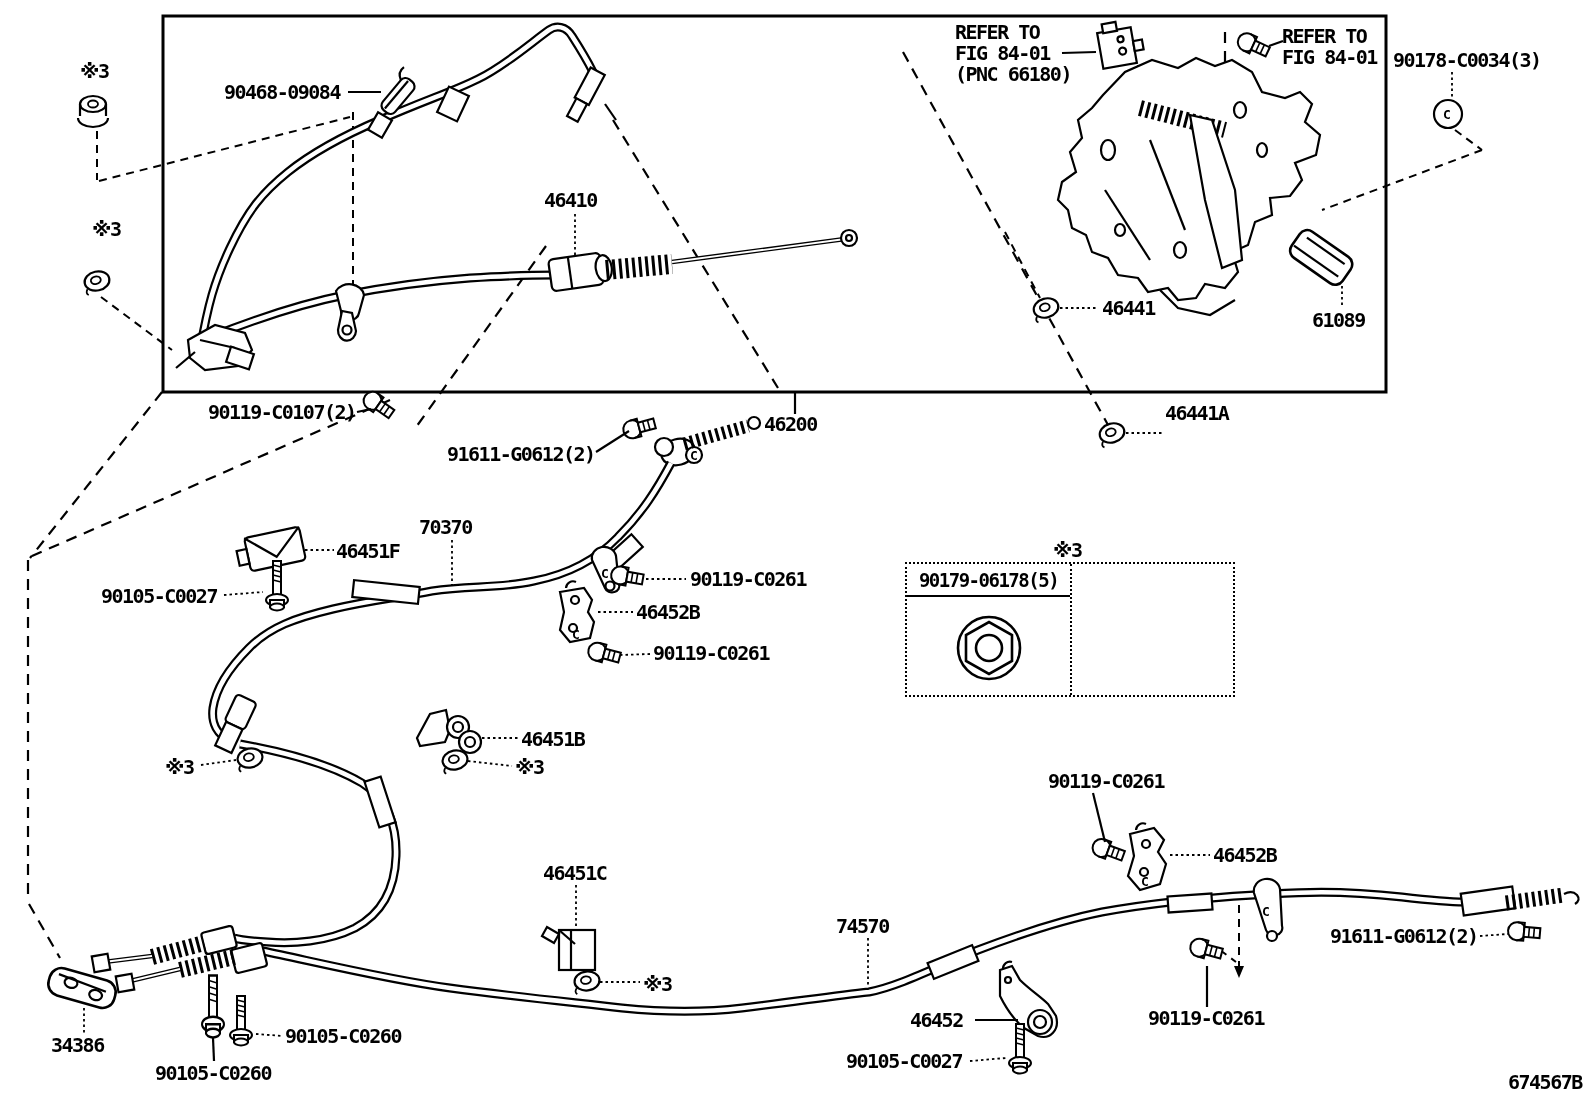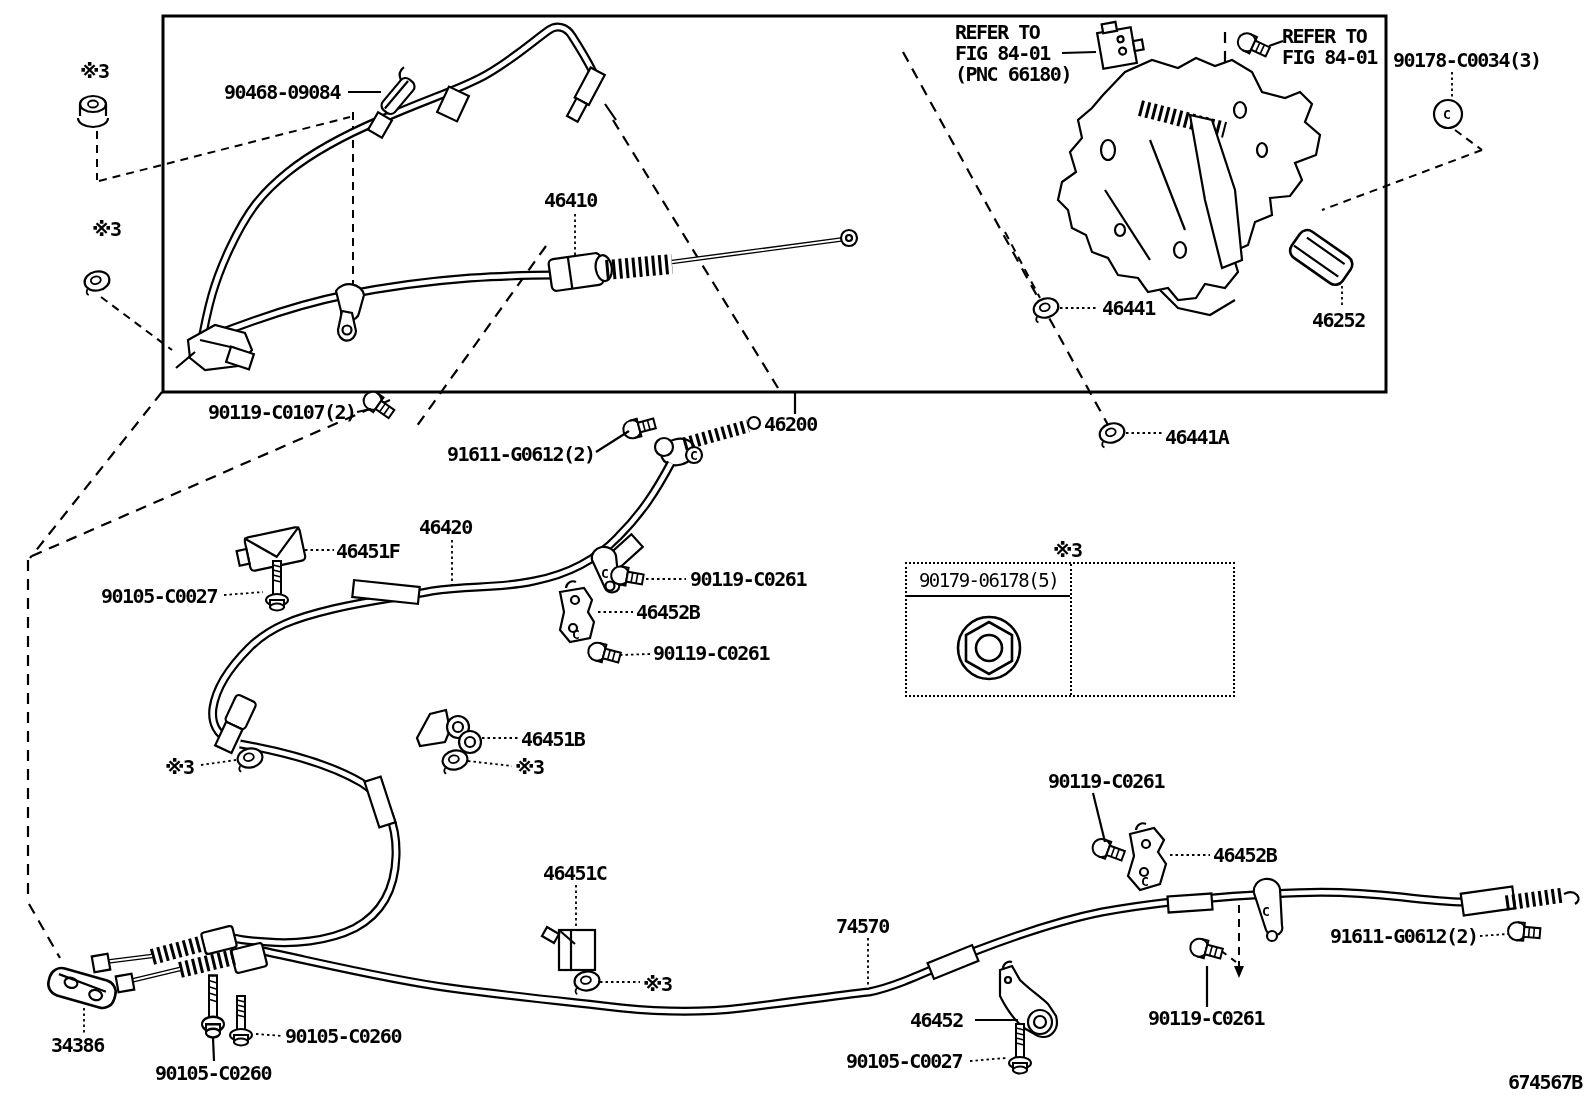--- a/index.html
+++ b/index.html
@@ -19,21 +19,21 @@
   .thin{stroke:#000;fill:none;stroke-width:4.6;}
   .thinI{stroke:#fff;fill:none;stroke-width:1.8;}
   .coil{stroke:#000;stroke-dasharray:3 3.6;fill:none;}
   .cmark{font:bold 13px "DejaVu Sans Mono",monospace;fill:#000;}
   
   #subtbl{position:absolute;left:905px;top:562px;width:330px;height:135px;
           border:2px dotted #000;box-sizing:border-box;display:flex;}
   #subtbl .col{width:50%;height:100%;display:flex;flex-direction:column;}
   #subtbl .col.first{border-right:2px dotted #000;}
   #subtbl .hd{height:31px;border-bottom:2.5px solid #000;display:flex;align-items:center;
-          justify-content:center;font-weight:normal;font-size:19px;letter-spacing:-1.5px;}
+          justify-content:center;font-weight:bold;font-size:19px;letter-spacing:-1.5px;}
   #subtbl .bd{flex:1;display:flex;align-items:center;justify-content:center;}
 </style>
 </head>
 <body>
 
 <div id="stage">
 
 <svg id="art" width="1592" height="1099" viewBox="0 0 1592 1099">
 
   <g>
@@ -397,27 +397,27 @@
   <div class="plbl" style="left:224px;top:82px">90468-09084</div>
   <div class="plbl" style="left:955px;top:22px">REFER TO</div>
   <div class="plbl" style="left:955px;top:43px">FIG 84-01</div>
   <div class="plbl" style="left:955px;top:64px">(PNC 66180)</div>
   <div class="plbl" style="left:1282px;top:26px">REFER TO</div>
   <div class="plbl" style="left:1282px;top:47px">FIG 84-01</div>
   <div class="plbl" style="left:1393px;top:50px">90178-C0034(3)</div>
   <div class="plbl" style="left:92px;top:219px">※3</div>
   <div class="plbl" style="left:544px;top:190px">46410</div>
   <div class="plbl" style="left:1102px;top:298px">46441</div>
-  <div class="plbl" style="left:1312px;top:310px">46252</div>
+  <div class="plbl" style="left:1312px;top:310px">61089</div>
   <div class="plbl" style="left:208px;top:402px">90119-C0107(2)</div>
   <div class="plbl" style="left:447px;top:444px">91611-G0612(2)</div>
   <div class="plbl" style="left:764px;top:414px">46200</div>
-  <div class="plbl" style="left:1165px;top:427px">46441A</div>
+  <div class="plbl" style="left:1165px;top:403px">46441A</div>
   <div class="plbl" style="left:336px;top:541px">46451F</div>
-  <div class="plbl" style="left:419px;top:517px">46420</div>
+  <div class="plbl" style="left:419px;top:517px">70370</div>
   <div class="plbl" style="left:101px;top:586px">90105-C0027</div>
   <div class="plbl" style="left:690px;top:569px">90119-C0261</div>
   <div class="plbl" style="left:636px;top:602px">46452B</div>
   <div class="plbl" style="left:653px;top:643px">90119-C0261</div>
   <div class="plbl" style="left:1053px;top:540px">※3</div>
   <div class="plbl" style="left:521px;top:729px">46451B</div>
   <div class="plbl" style="left:165px;top:757px">※3</div>
   <div class="plbl" style="left:515px;top:757px">※3</div>
   <div class="plbl" style="left:1048px;top:771px">90119-C0261</div>
   <div class="plbl" style="left:1213px;top:845px">46452B</div>

